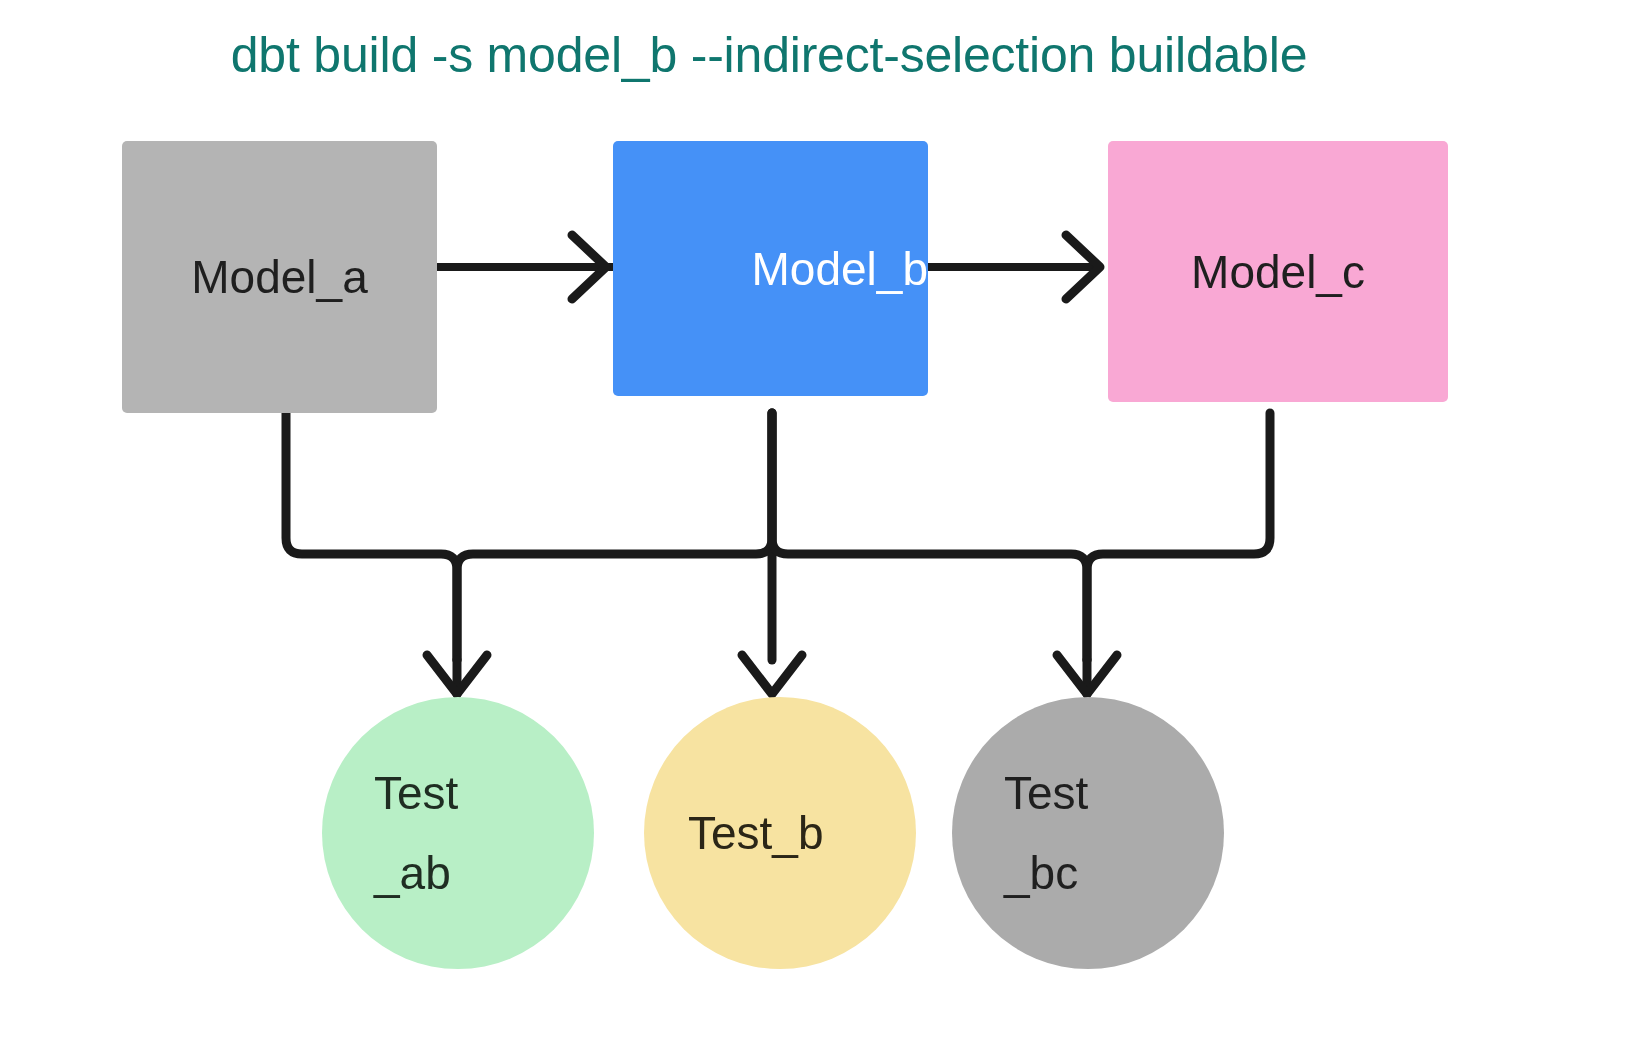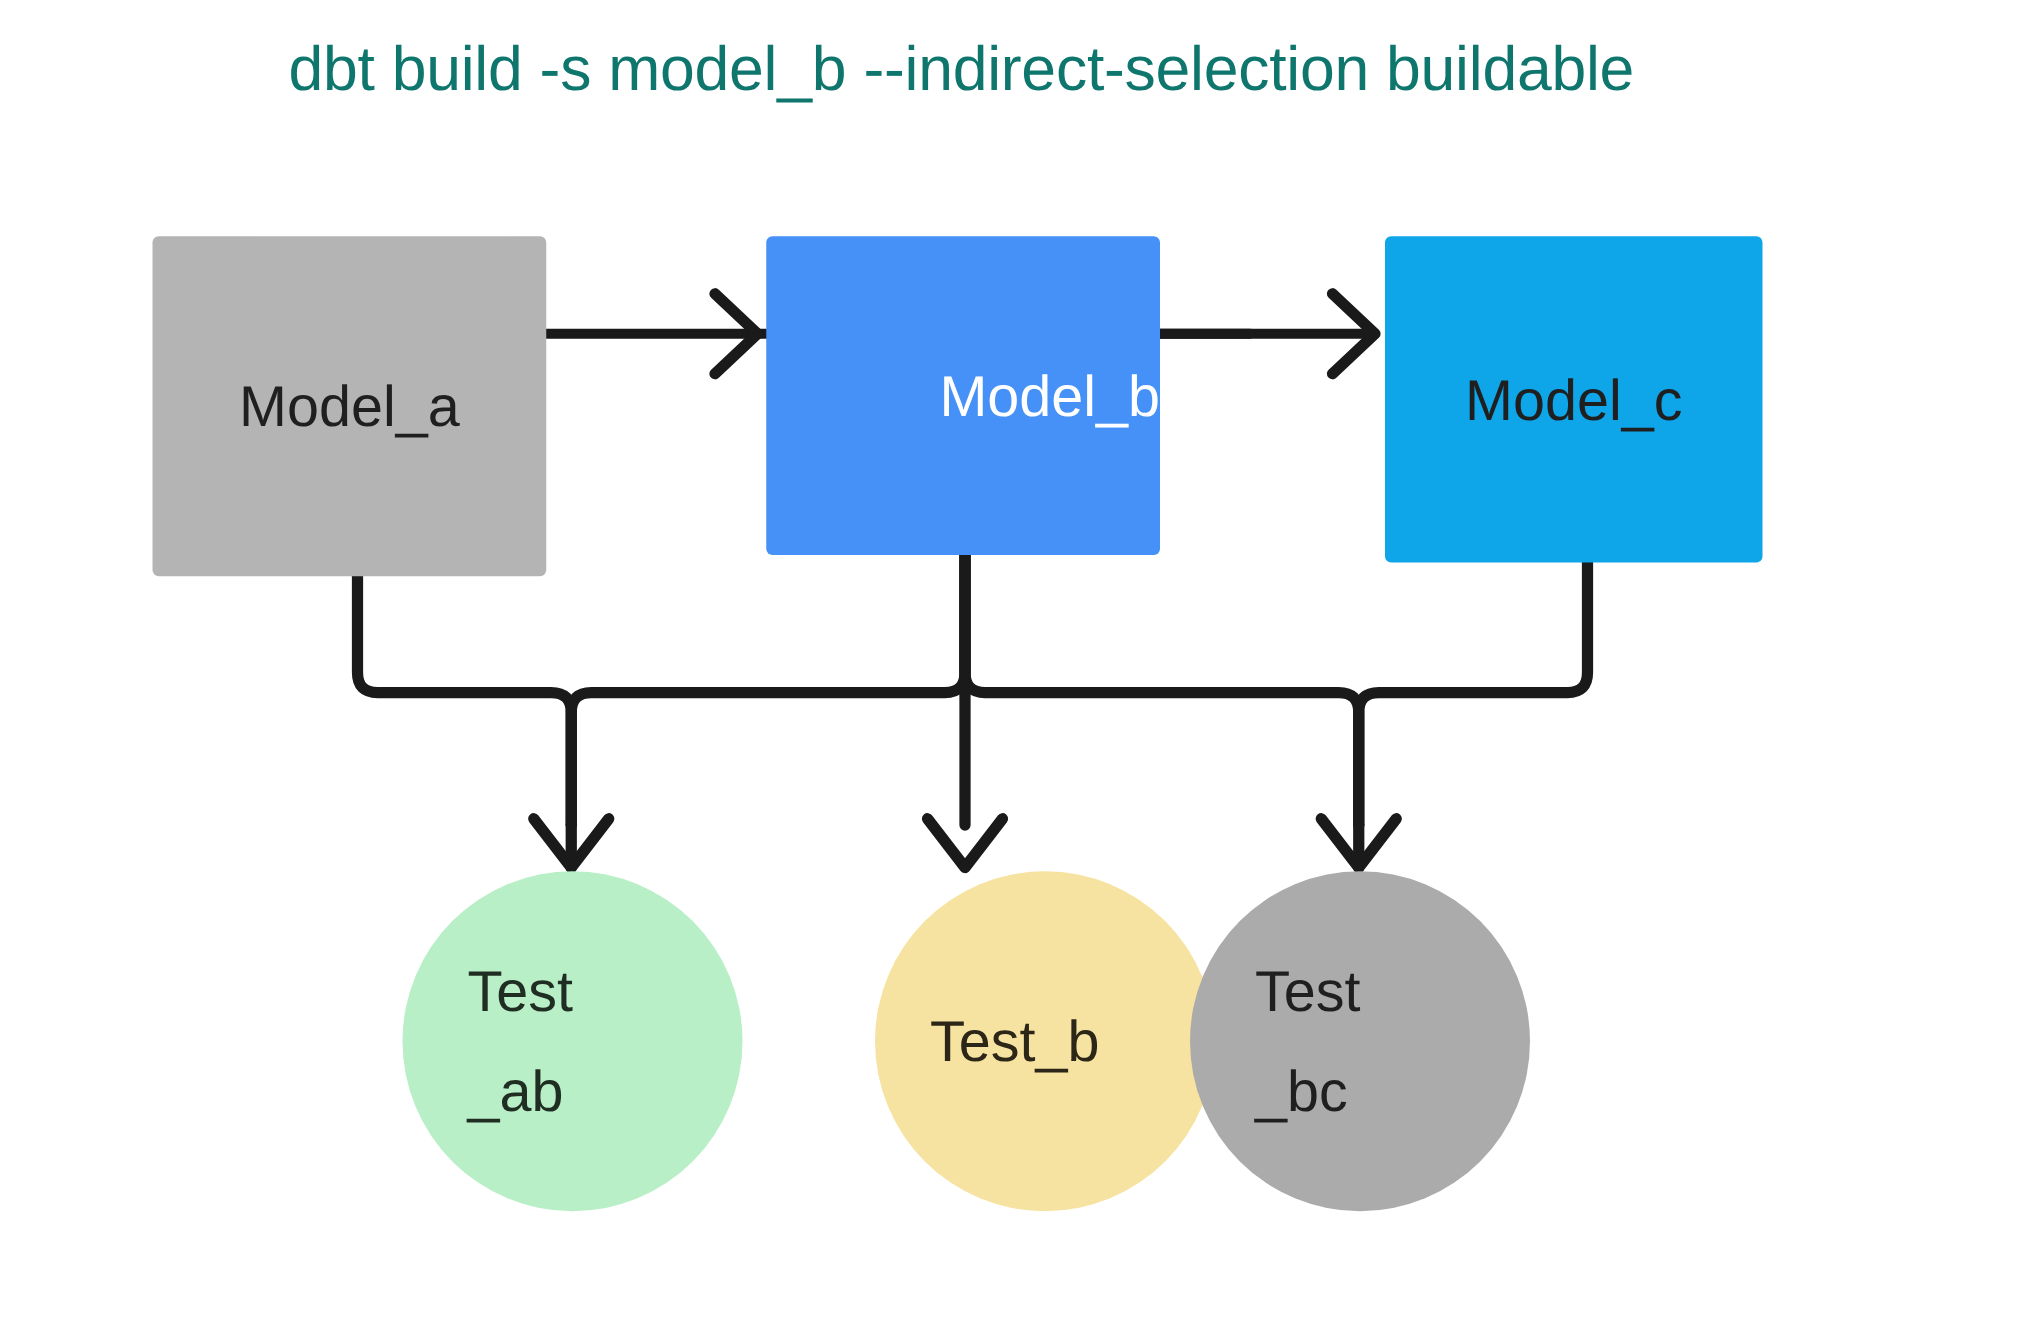--- a/index.html
+++ b/index.html
@@ -31,21 +31,20 @@
   }
   .node-box {
     position: absolute;
     border-radius: 5px;
     display: flex;
     align-items: center;
     justify-content: center;
     font-size: 46px;
     font-weight: 400;
     box-sizing: border-box;
-    margin-top: 48px;
   }
   .node-circle {
     position: absolute;
     border-radius: 50%;
     display: flex;
     flex-direction: column;
     align-items: center;
     justify-content: center;
     font-size: 46px;
     font-weight: 400;
@@ -129,30 +128,30 @@
   </svg>
 
   <div class="node-box" style="left:122px; top:141px; width:315px; height:272px; background:#B4B4B4; color:#1F1F1F;">
     <span>Model_a</span>
   </div>
 
   <div class="node-box" style="left:613px; top:141px; width:315px; height:255px; background:#4591F7; color:#FFFFFF;justify-content:flex-end;">
     <span>Model_b</span>
   </div>
 
-  <div class="node-box" style="left:1108px; top:141px; width:302px; height:261px; background:#0ea5e9; color:#1F1F1F;">
+  <div class="node-box" style="left:1108px; top:141px; width:340px; height:261px; background:#f9a8d4; color:#1F1F1F;">
     <span>Model_c</span>
   </div>
 
   <div class="node-circle" style="left:322px; top:697px; width:272px; height:272px; background:#B8EFC6; color:#1F2D22;">
     <span class="line">Test</span>
     <span class="line">_ab</span>
   </div>
 
-  <div class="node-circle single" style="left:700px; top:697px; width:272px; height:272px; background:#F7E3A1; color:#2B2617;">
+  <div class="node-circle single" style="left:644px; top:697px; width:272px; height:272px; background:#F7E3A1; color:#2B2617;">
     <span class="line">Test_b</span>
   </div>
 
   <div class="node-circle" style="left:952px; top:697px; width:272px; height:272px; background:#ABABAB; color:#1F1F1F;">
     <span class="line">Test</span>
     <span class="line">_bc</span>
   </div>
 
 </div>
 

